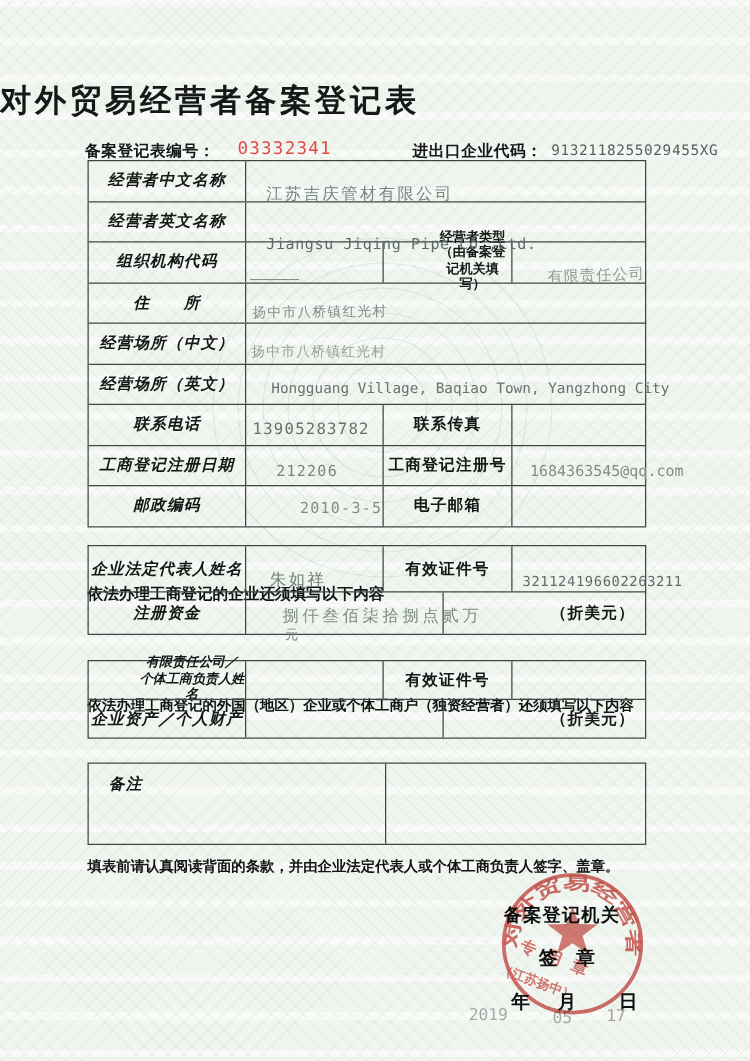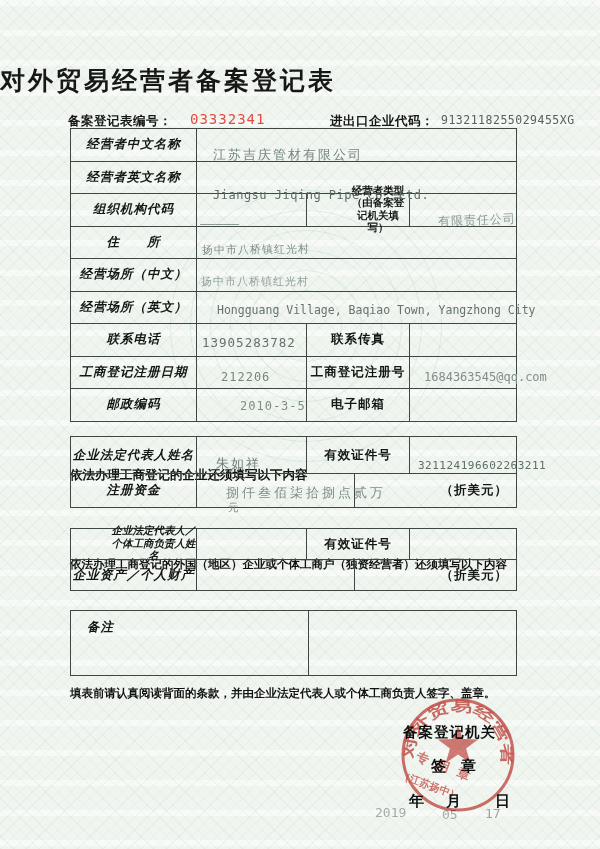--- a/index.html
+++ b/index.html
@@ -163,21 +163,21 @@
       <div class="cell c-v158"></div>
       <div class="cell c-note lab">（折美元）</div>
     </div>
   </div>
 
   <div class="sect-h s3h">依法办理工商登记的外国（地区）企业或个体工商户（独资经营者）还须填写以下内容</div>
 
   <div class="tbl t3">
     <div class="row">
       <div class="cell c-l" style="flex-direction:column;">
-        <span class="lab2sm">企业法定代表人／</span>
+        <span class="lab2sm">有限责任公司／</span>
         <span class="lab2sm">个体工商负责人姓名</span>
       </div>
       <div class="cell c-v"></div>
       <div class="cell c-l2f lab">有效证件号</div>
       <div class="cell c-v2"></div>
     </div>
     <div class="row">
       <div class="cell c-l lab">企业资产／个人财产</div>
       <div class="cell c-v158"></div>
       <div class="cell c-note lab">（折美元）</div>

